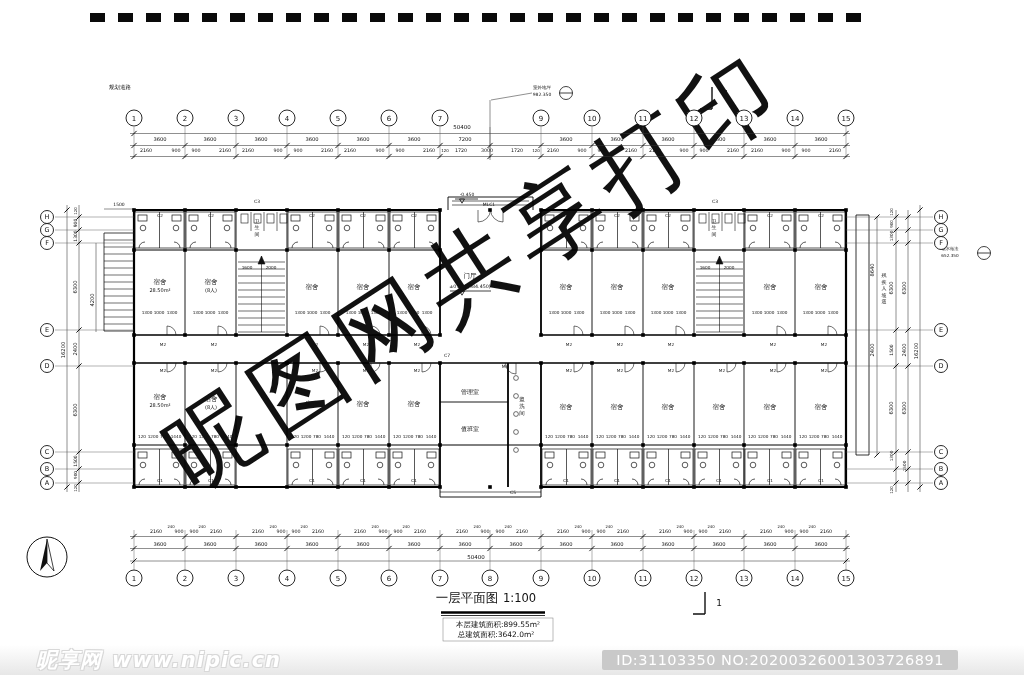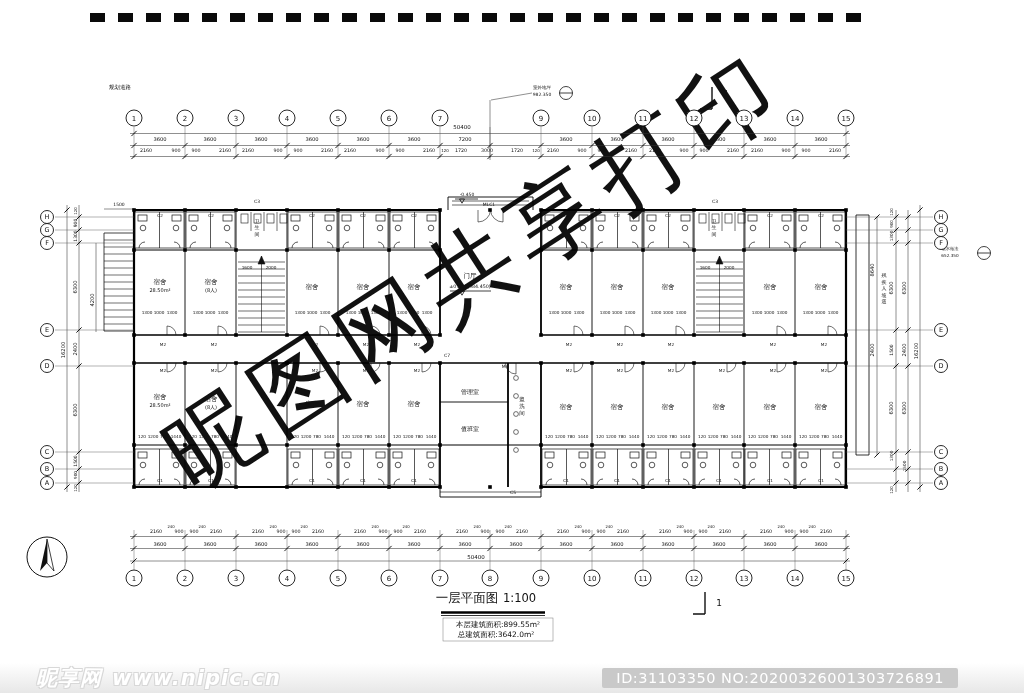--- a/index.html
+++ b/index.html
@@ -2,21 +2,21 @@
 <html><head>
 <meta charset="utf-8">
 <style>
   html,body{margin:0;padding:0;background:#888;}
   .stage{position:relative;width:1024px;height:693px;background:#fff;overflow:hidden;
          font-family:"DejaVu Sans","Liberation Sans",sans-serif;}
   .topdash{position:absolute;top:13px;left:90px;width:778px;height:9px;
            background:repeating-linear-gradient(90deg,#0a0a0a 0 15px,transparent 15px 28px);}
   svg#plan{position:absolute;top:0;left:0;}
   svg text{fill:#111;}
-  .footer{position:absolute;left:0;bottom:0;width:1024px;height:30px;box-sizing:border-box;
+  .footer{position:absolute;left:0;bottom:18px;width:1024px;height:30px;box-sizing:border-box;
           background:linear-gradient(#ffffff,#e7e7e7);display:flex;align-items:center;
           justify-content:space-between;padding:0 66px 0 36px;}
   .logo{font-size:21px;font-weight:bold;font-style:italic;color:#fff;letter-spacing:1px;
         text-shadow:-1px -1px 0 #d8d8d8,1px -1px 0 #d8d8d8,-1px 1px 0 #d8d8d8,1px 1px 0 #d8d8d8;}
   .logo .site{margin-left:10px;font-style:italic;}
   .idpill{background:#c9c9c9;color:#fff;font-size:14.5px;padding:2px 14px;border-radius:2px;
           letter-spacing:.5px;font-family:"DejaVu Sans",sans-serif;}
 </style>
 </head>
 <body>

